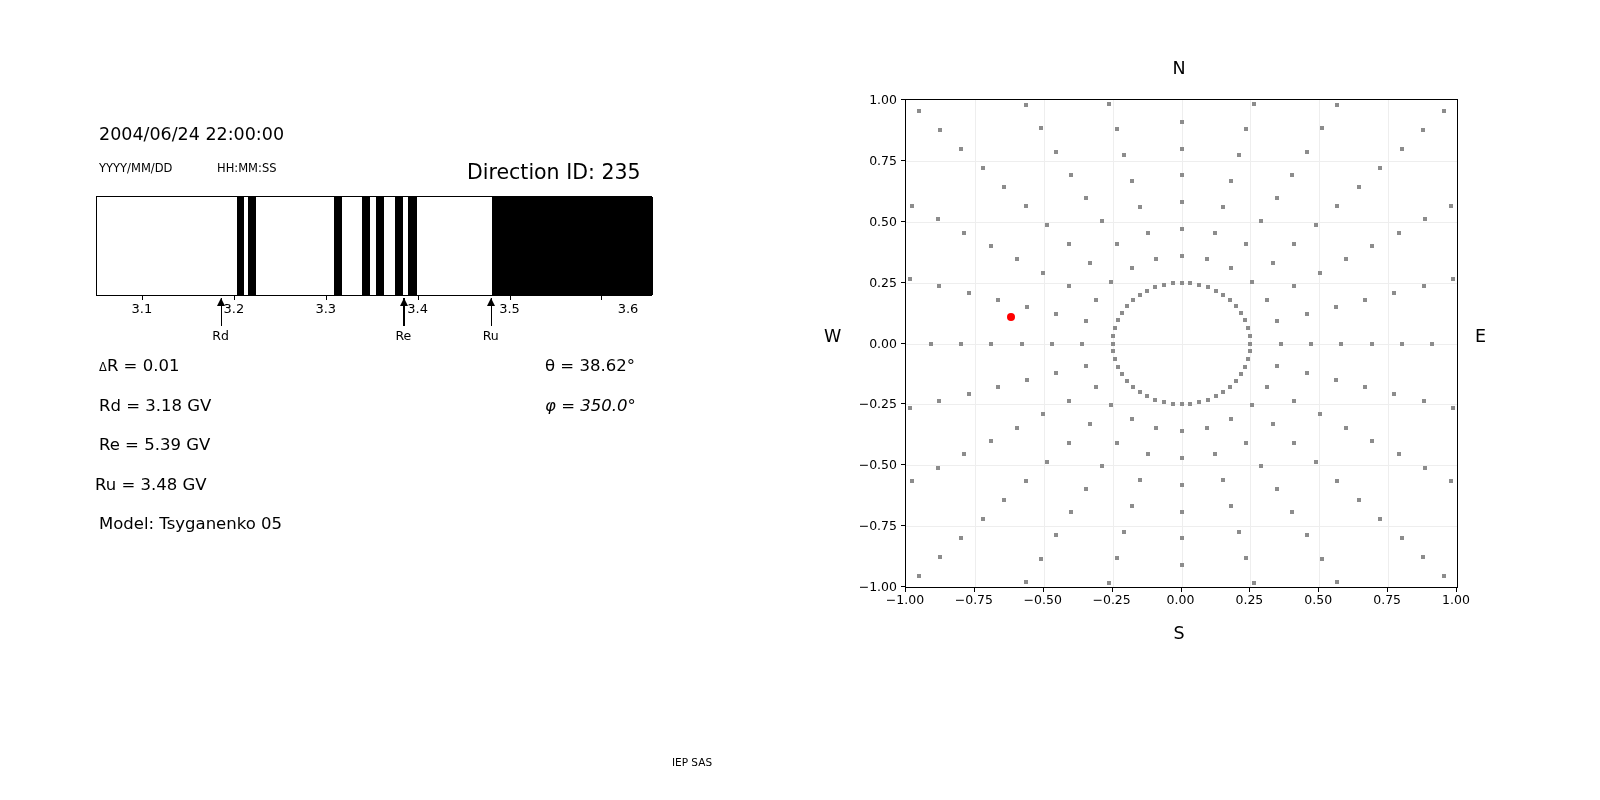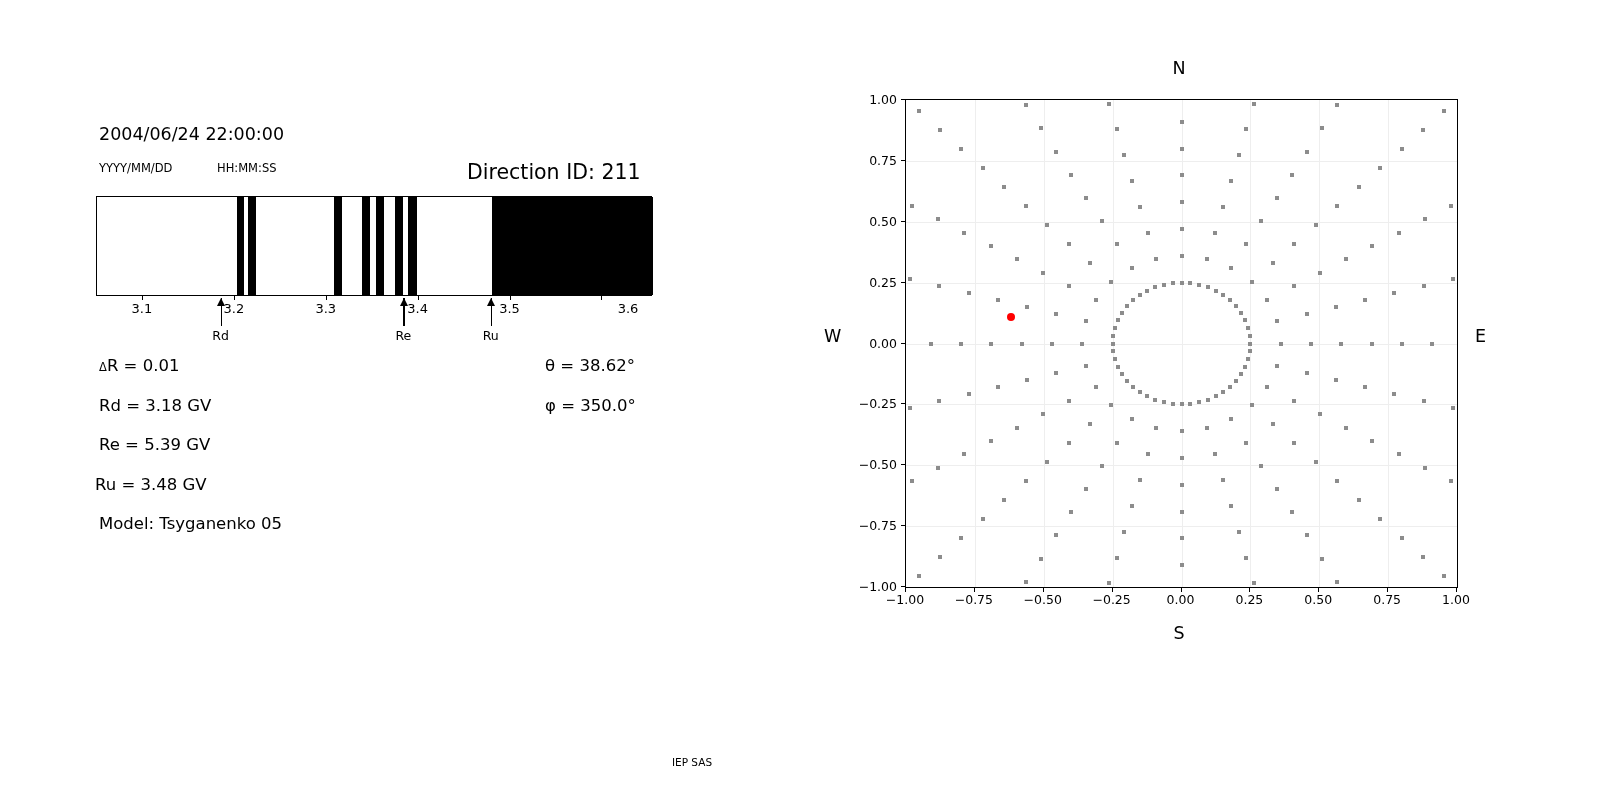--- a/index.html
+++ b/index.html
@@ -100,21 +100,21 @@
 
 <div class="abs" id="left-panel">
 
 
   <div class="abs hdr-dt">2004/06/24 22:00:00</div>
 
   <div class="abs hdr-fmt-d">YYYY/MM/DD</div>
 
   <div class="abs hdr-fmt-t">HH:MM:SS</div>
 
-  <div class="abs hdr-dir">Direction ID: 211</div>
+  <div class="abs hdr-dir">Direction ID: 235</div>
 
   <div class="abs" id="spectrum-bar">
       <div class="band" style="left: 140.149px; width: 7.35207px;"></div>
       <div class="band" style="left: 151.177px; width: 8.27107px;"></div>
       <div class="band" style="left: 236.645px; width: 8.27107px;"></div>
       <div class="band" style="left: 265.134px; width: 8.27107px;"></div>
       <div class="band" style="left: 278.919px; width: 8.27107px;"></div>
       <div class="band" style="left: 298.218px; width: 8.27107px;"></div>
       <div class="band" style="left: 311.084px; width: 9.19008px;"></div>
       <div class="band" style="left: 395.174px; width: 160.826px;"></div>
@@ -152,21 +152,21 @@
 
   <div class="abs" id="param-block">
       <div class="param" style="left: 99px; top: 356px;"><span class="sub">Δ</span><span>R = 0.01</span></div>
       <div class="param" style="left: 99px; top: 395.5px;">Rd = 3.18 GV</div>
       <div class="param" style="left: 99px; top: 435px;">Re = 5.39 GV</div>
       <div class="param" style="left: 95px; top: 474.5px;">Ru = 3.48 GV</div>
       <div class="param" style="left: 99px; top: 514px;">Model: Tsyganenko 05</div>
     </div>
   <div class="abs" id="angle-block">
       <div class="param" style="left: 545px; top: 356px;">θ = 38.62°</div>
-      <div class="param" style="left: 545px; top: 395.5px;">φ = 350.0°</div>
+      <div class="param" style="left: 545px; top: 395.5px; font-style: italic;">φ = 350.0°</div>
     </div>
 </div>
 
 <div class="abs" id="right-panel">
 
   <div class="compass" id="compass-n">N</div>
   <div class="compass" id="compass-s">S</div>
   <div class="compass" id="compass-w">W</div>
   <div class="compass" id="compass-e">E</div>
 

